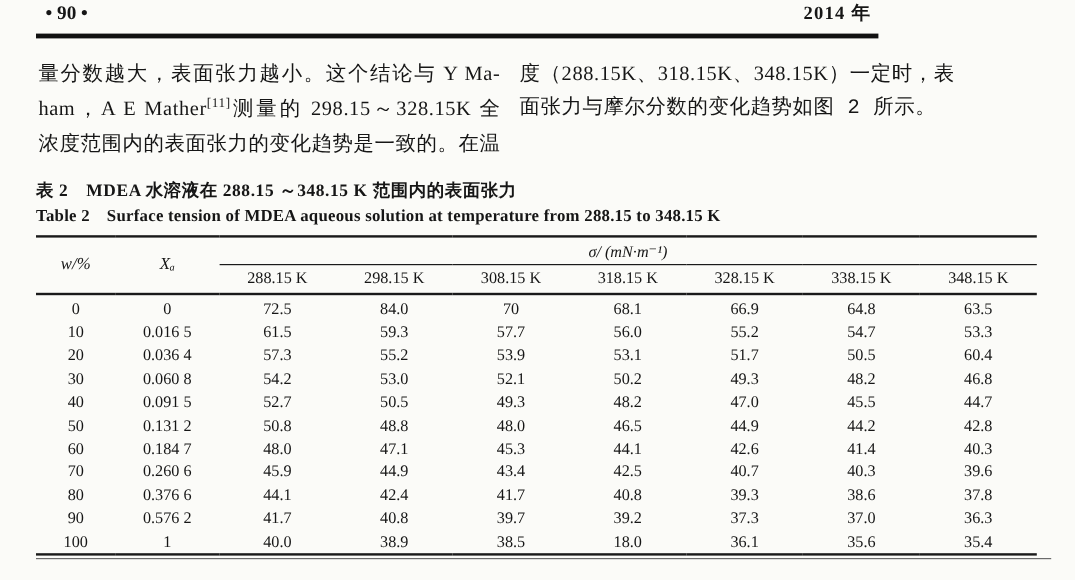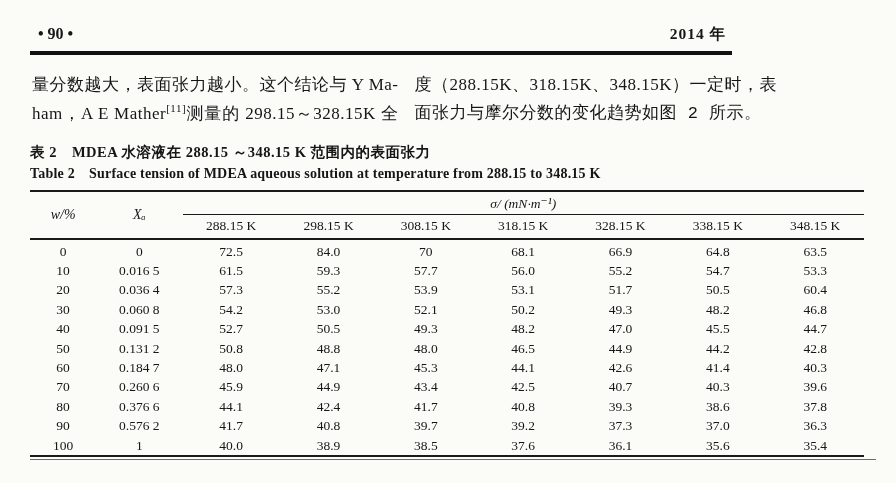--- a/index.html
+++ b/index.html
@@ -3,21 +3,21 @@
 <meta charset="utf-8">
 <style>
   html, body { margin: 0; padding: 0; }
   body {
     width: 896px; height: 483px;
     background: #fbfbf8;
     color: #161616;
     font-family: "Liberation Serif", "DejaVu Serif", serif;
     overflow: hidden;
   }
-  .page { width: 760px; height: 483px; box-sizing: border-box; padding: 24px 28px 0 30px; }
+  .page { width: 760px; height: 483px; box-sizing: border-box; padding: 1px 28px 0 30px; }
 
   
   .page-header {
     display: flex; align-items: baseline; justify-content: space-between;
     font-weight: bold; font-size: 16px; padding: 0 6px 0 8px;
   }
   .page-header .journal { font-size: 16.5px; letter-spacing: 2px; }
   .page-header .year { font-weight: bold; font-size: 15.5px; letter-spacing: 1px; }
   .header-rule { height: 3.5px; background: #111; margin-top: 6px; }
 
@@ -69,20 +69,21 @@
   <div class="page-header">
     <span class="page-num">• 90 •</span>
     <span class="year">2014 年</span>
   </div>
   <div class="header-rule"></div>
 
   <div class="columns">
     <div class="col">
       <div class="line"><span>量分数越大，表面张力越小。这个结论与 Y Ma-</span></div>
       <div class="line"><span>ham，A E Mather</span><sup>[11]</sup><span>测量的 298.15～328.15K 全</span></div>
+      <div class="line"><span>浓度范围内的表面张力的变化趋势是一致的。在温</span></div>
     </div>
     <div class="col">
       <div class="line"><span>度（288.15K、318.15K、348.15K）一定时，表</span></div>
       <div class="line natural"><span>面张力与摩尔分数的变化趋势如图 2 所示。</span></div>
     </div>
   </div>
 
   <div class="cap-zh">表 2　MDEA 水溶液在 288.15 ～348.15 K 范围内的表面张力</div>
   <div class="cap-en">Table 2　Surface tension of MDEA aqueous solution at temperature from 288.15 to 348.15 K</div>
 
@@ -218,21 +219,21 @@
           <td>37.3</td>
           <td>37.0</td>
           <td>36.3</td>
         </tr>
         <tr>
           <td>100</td>
           <td>1</td>
           <td>40.0</td>
           <td>38.9</td>
           <td>38.5</td>
-          <td>37.6</td>
+          <td>18.0</td>
           <td>36.1</td>
           <td>35.6</td>
           <td>35.4</td>
         </tr>
       </tbody>
   </table>
   <div class="bottom-thin-rule"></div>
 
 </div>
 

